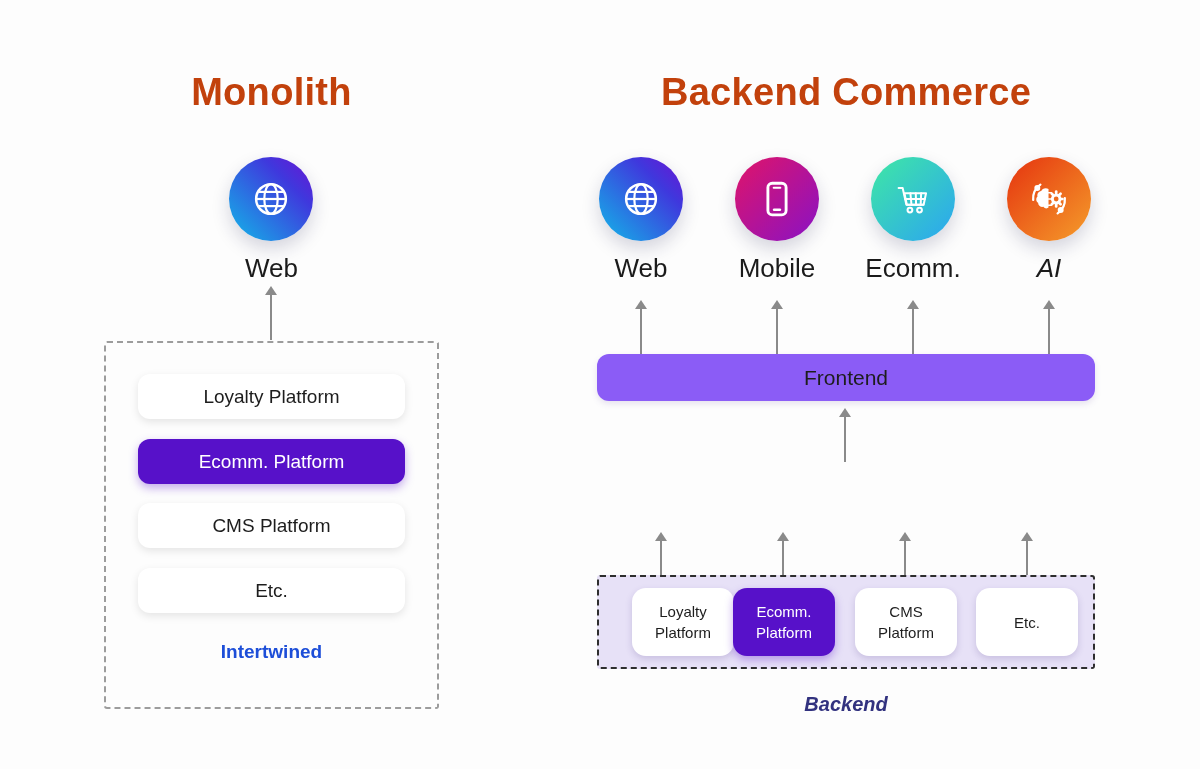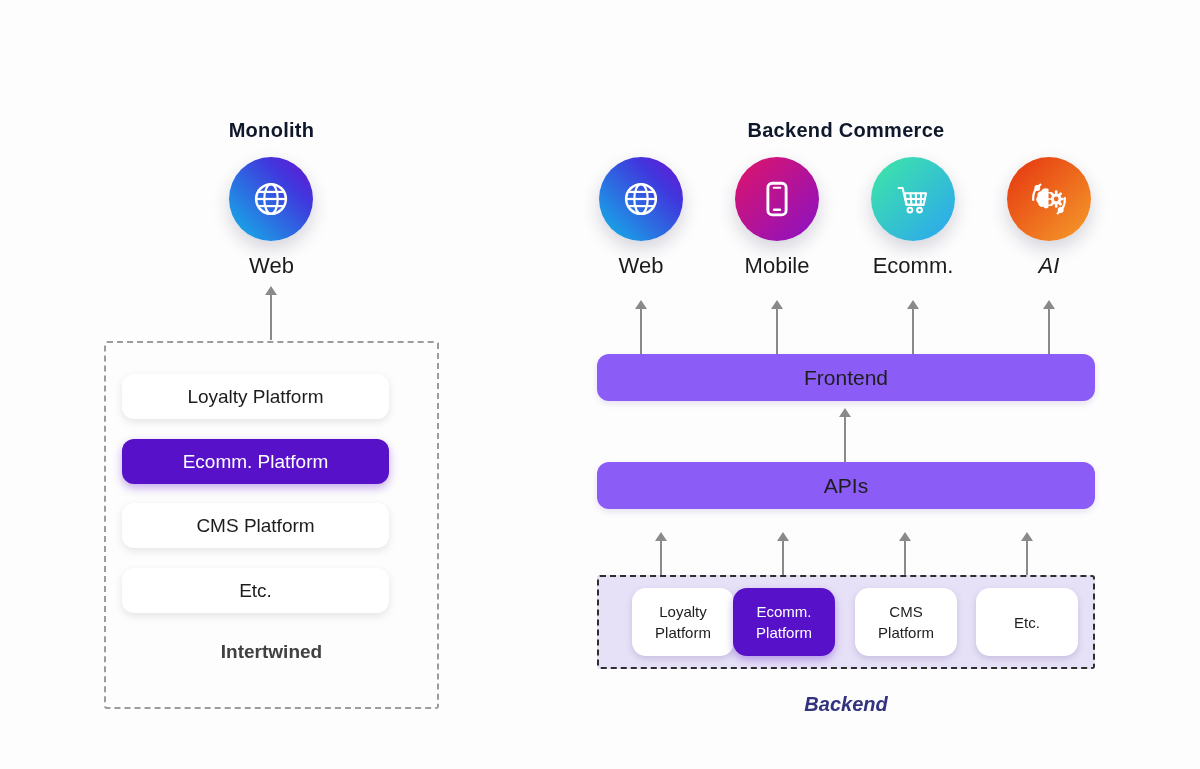--- a/index.html
+++ b/index.html
@@ -3,52 +3,52 @@
 <meta charset="utf-8">
 <style>
   html,body{margin:0;padding:0;background:#fff;}
   .canvas{
     position:relative;width:1200px;height:769px;background:#fdfdfd;overflow:hidden;
     font-family:"Liberation Sans","DejaVu Sans",sans-serif;color:#1d1d1d;
   }
   .abs{position:absolute;}
   .ctr{text-align:center;}
 
-  .diagram-title{font-size:20px;font-weight:700;letter-spacing:.3px;color:#0f172a;margin-top:48px;}
+  .diagram-title{font-size:38px;font-weight:700;letter-spacing:.3px;color:#c2410c;}
 
   .channel-circle{
     width:84px;height:84px;border-radius:50%;
     display:flex;align-items:center;justify-content:center;
     box-shadow:0 8px 18px rgba(30,30,80,.18);
   }
   .grad-web{background:linear-gradient(45deg,#12b7e8 0%,#3f38dd 70%,#6c13d3 100%);}
   .grad-mobile{background:linear-gradient(135deg,#e01468 0%,#b githubSpacer013a9 55%,#8912c5 100%);}
   .grad-mobile{background:linear-gradient(135deg,#e01468 0%,#8912c5 100%);}
   .grad-ecomm{background:linear-gradient(135deg,#3fe8a4 0%,#2ba4f2 100%);}
   .grad-ai{background:linear-gradient(135deg,#e5330f 0%,#f59d2b 100%);}
 
-  .channel-label{font-size:22px;color:#1b1b1b;}
+  .channel-label{font-size:26px;color:#1b1b1b;}
 
   .arrow{position:absolute;width:14px;}
   .arrow .shaft{position:absolute;left:50%;transform:translateX(-50%);top:7px;bottom:0;width:2px;background:#8a8a8a;}
   .arrow .head{position:absolute;top:0;left:50%;transform:translateX(-50%);width:0;height:0;
     border-left:6px solid transparent;border-right:6px solid transparent;border-bottom:9px solid #8a8a8a;}
 
   .mono-box{
     border:2px dashed #9c9c9c;border-radius:3px;background:transparent;
   }
   .stack-item{
-    left:122px;width:267px;height:45px;border-radius:12px;background:#fff;
+    left:138px;width:267px;height:45px;border-radius:12px;background:#fff;
     box-shadow:0 3px 8px rgba(0,0,0,.10);
     display:flex;align-items:center;justify-content:center;
     font-size:19px;color:#1d1d1d;
   }
   .stack-item.highlight{background:#5711c9;color:#fff;box-shadow:0 4px 10px rgba(87,17,201,.35);}
 
-  .caption{font-size:19px;font-weight:600;color:#404040;line-height:29px;}
+  .caption{font-size:19px;font-weight:600;color:#1d4ed8;line-height:29px;}
 
   .layer-bar{
     left:597px;width:498px;height:47px;border-radius:12px;background:#8b5cf6;
     box-shadow:0 3px 6px rgba(110,90,170,.16);
     display:flex;align-items:center;justify-content:center;
     font-size:21px;color:#1d1d1d;z-index:2;
   }
   .backend-box{
     left:597px;width:498px;height:94px;border-radius:3px;background:#e7e1f7;
     border:2px dashed #2e2e2e;box-sizing:border-box;z-index:0;
@@ -184,21 +184,20 @@
       <span class="shaft"></span>
     </div>
 
   <div class="abs layer-bar" style="top:354px;">Frontend</div>
 
   <div class="arrow" style="left:838px;top:408px;height:54px;">
       <span class="head"></span>
       <span class="shaft"></span>
     </div>
 
-  <div class="abs layer-bar" style="top:462px;">APIs</div>
 
   <div class="arrow" style="left:654px;top:532px;height:58px;">
       <span class="head"></span>
       <span class="shaft"></span>
     </div>
   <div class="arrow" style="left:776px;top:532px;height:58px;">
       <span class="head"></span>
       <span class="shaft"></span>
     </div>
   <div class="arrow" style="left:898px;top:532px;height:58px;">

